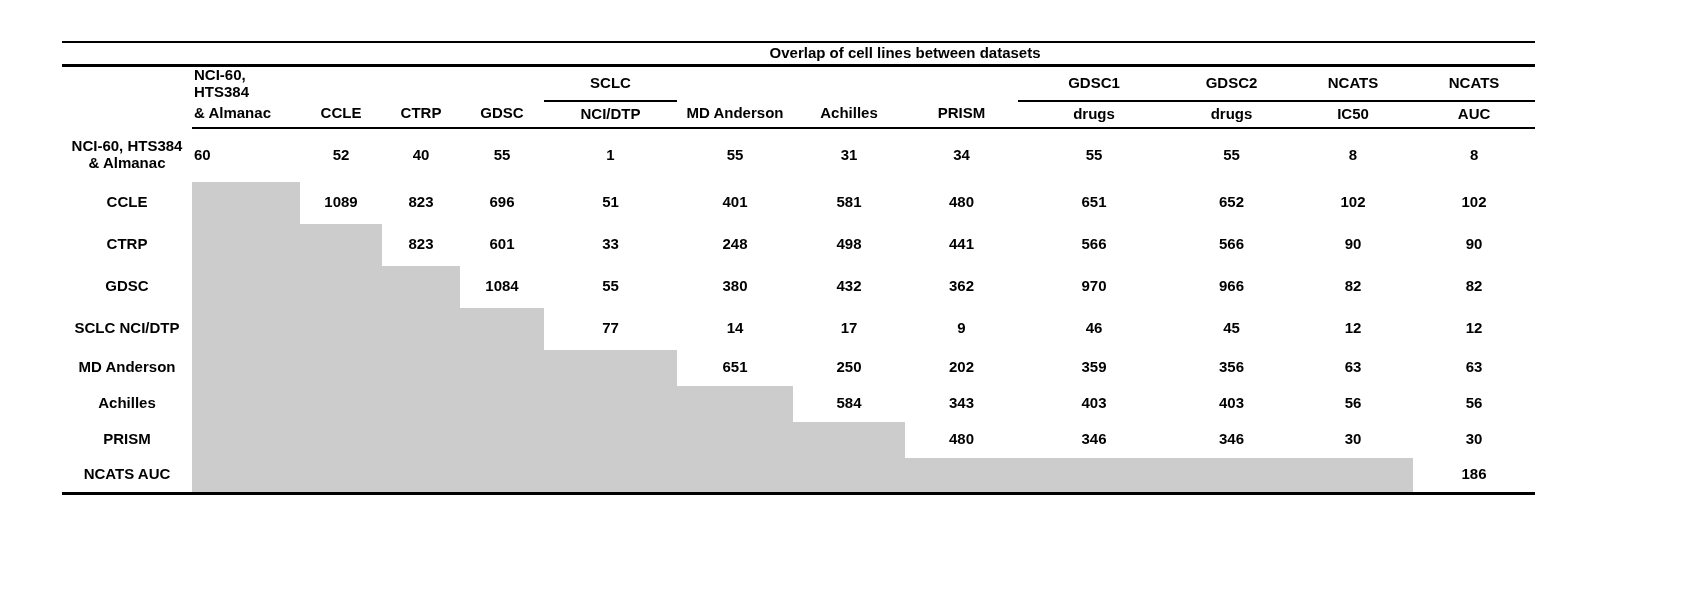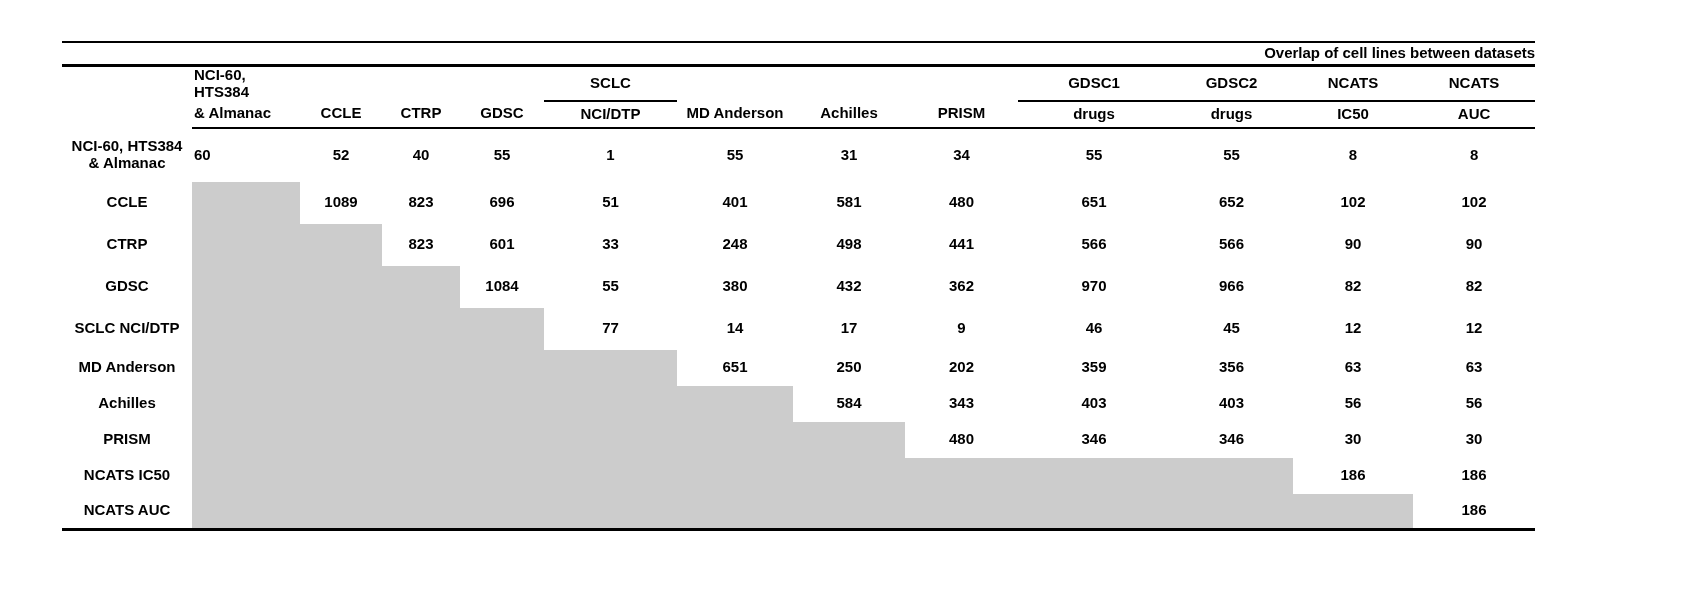--- a/index.html
+++ b/index.html
@@ -34,21 +34,21 @@
     text-align: center;
     vertical-align: middle;
     overflow: hidden;
     line-height: 1.12;
   }
   
   tr.title-row td {
     border-top: 2px solid #000;
     border-bottom: 3px solid #000;
     height: 21px;
-    text-align: right;
+    text-align: center;
     padding-left: 213px;
     font-size: 15px;
     white-space: nowrap;
   }
   
   tr.h1 th { height: 23px; }
   tr.h1 th.rule { border-bottom: 2px solid #000; }
   
   tr.h2 th { height: 25px; border-bottom: 2px solid #000; }
   tr.h2 th.nob { border-bottom: none; }
@@ -238,35 +238,20 @@
           <td class="shade" style="background: rgb(204, 204, 204);"></td>
           <td class="shade" style="background: rgb(204, 204, 204);"></td>
           <td class="shade" style="background: rgb(204, 204, 204);"></td>
           <td>480</td>
           <td>346</td>
           <td>346</td>
           <td>30</td>
           <td>30</td>
         </tr>
         <tr class="rshort">
-          <th class="rowlabel">NCATS IC50</th>
-          <td class="shade" style="background: rgb(204, 204, 204);"></td>
-          <td class="shade" style="background: rgb(204, 204, 204);"></td>
-          <td class="shade" style="background: rgb(204, 204, 204);"></td>
-          <td class="shade" style="background: rgb(204, 204, 204);"></td>
-          <td class="shade" style="background: rgb(204, 204, 204);"></td>
-          <td class="shade" style="background: rgb(204, 204, 204);"></td>
-          <td class="shade" style="background: rgb(204, 204, 204);"></td>
-          <td class="shade" style="background: rgb(204, 204, 204);"></td>
-          <td class="shade" style="background: rgb(204, 204, 204);"></td>
-          <td class="shade" style="background: rgb(204, 204, 204);"></td>
-          <td>186</td>
-          <td>186</td>
-        </tr>
-        <tr class="rshort">
           <th class="rowlabel">NCATS AUC</th>
           <td class="shade" style="background: rgb(204, 204, 204);"></td>
           <td class="shade" style="background: rgb(204, 204, 204);"></td>
           <td class="shade" style="background: rgb(204, 204, 204);"></td>
           <td class="shade" style="background: rgb(204, 204, 204);"></td>
           <td class="shade" style="background: rgb(204, 204, 204);"></td>
           <td class="shade" style="background: rgb(204, 204, 204);"></td>
           <td class="shade" style="background: rgb(204, 204, 204);"></td>
           <td class="shade" style="background: rgb(204, 204, 204);"></td>
           <td class="shade" style="background: rgb(204, 204, 204);"></td>

